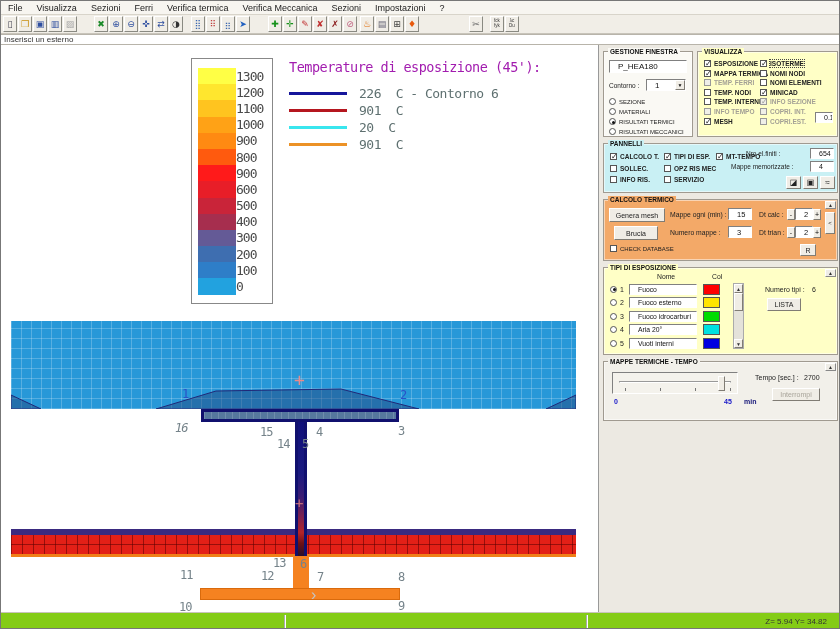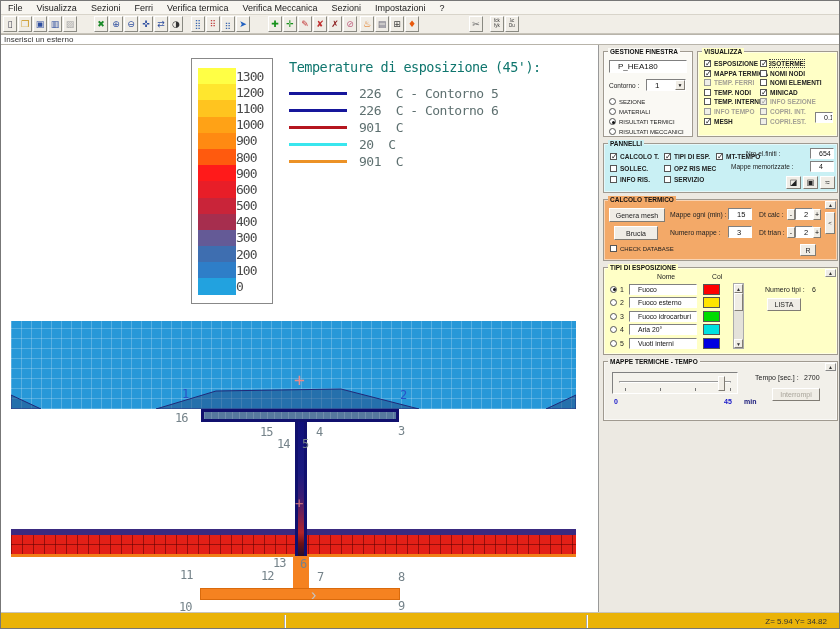--- a/index.html
+++ b/index.html
@@ -28,34 +28,34 @@
   .toolbar button:nth-of-type(27){margin-left:7px;}
   
   .cmdbar{position:absolute;left:0;top:33px;width:840px;height:11px;background:#FFF;
           border-top:1px solid #B8B4AA;border-bottom:1px solid #B8B4AA;
           font-size:8px;color:#333;line-height:10px;padding-left:3px;}
   
   .canvas{position:absolute;left:0;top:44px;width:597px;height:567px;background:#FFF;overflow:hidden;}
   .rpanel{position:absolute;left:597px;top:44px;width:243px;height:567px;background:#ECE9E2;
           border-left:1px solid #999;}
   
-  .statusbar{position:absolute;left:0;top:611px;width:840px;height:18px;background:#eab308;
+  .statusbar{position:absolute;left:0;top:611px;width:840px;height:18px;background:#84cc16;
              border-top:1px solid #C8C4BA;font-size:8px;color:#333;}
   .statusbar .div1{position:absolute;left:283px;top:2px;height:14px;border-left:1px solid #AAA;border-right:1px solid #FFF;}
   .statusbar .div2{position:absolute;left:585px;top:2px;height:14px;border-left:1px solid #AAA;border-right:1px solid #FFF;}
   .statusbar .coords{position:absolute;right:14px;top:4px;}
   
   .scalebox{position:absolute;left:190px;top:13px;width:82px;height:246px;background:#FFF;
             border:1px solid #888;padding:9px 0 0 6px;}
   .scalerow{display:flex;height:16.2px;align-items:center;}
   .scalerow .sw{width:38px;height:16.2px;}
   .scalerow .sl{font-family:"DejaVu Sans Mono",monospace;font-size:13px;color:#4A4A4A;letter-spacing:-1px;}
   
   .explegend{position:absolute;left:288px;top:14px;}
-  .exptitle{font-family:"DejaVu Sans Mono",monospace;font-size:13.5px;color:#0f766e;letter-spacing:-0.5px;}
+  .exptitle{font-family:"DejaVu Sans Mono",monospace;font-size:13.5px;color:#a21caf;letter-spacing:-0.5px;}
   .exprows{margin-top:10px;}
   .exprow{display:flex;align-items:center;height:17px;}
   .exprow .eline{width:58px;height:3px;margin-right:12px;}
   .exprow .elabel{font-family:"DejaVu Sans Mono",monospace;font-size:13px;color:#5E7070;white-space:pre;letter-spacing:-0.5px;}
   
   .slab{position:absolute;left:10px;top:276px;width:565px;height:88px;
         background-image:repeating-linear-gradient(90deg,rgba(255,255,255,.22) 0 1px,transparent 1px 10px),
                          repeating-linear-gradient(0deg,rgba(255,255,255,.22) 0 1px,transparent 1px 10px);}
   .slabsvg{position:absolute;left:10px;top:276px;}
   .tflange{position:absolute;left:200px;top:364px;width:198px;height:13px;border:3px solid #10106E;
@@ -332,24 +332,20 @@
         <div class="scalerow">
           <div class="sw" style="background: rgb(34, 162, 223);"></div>
           <div class="sl">0</div>
         </div>
       </div>
 
     <div class="explegend">
       <div class="exptitle">Temperature di esposizione (45'):</div>
       <div class="exprows">
 
-          <div class="exprow">
-            <div class="eline" style="background: rgb(22, 22, 155);"></div>
-            <div class="elabel">226  C - Contorno 5</div>
-          </div>
 
           <div class="exprow">
             <div class="eline" style="background: rgb(22, 22, 155);"></div>
             <div class="elabel">226  C - Contorno 6</div>
           </div>
 
           <div class="exprow">
             <div class="eline" style="background: rgb(181, 22, 31);"></div>
             <div class="elabel">901  C</div>
           </div>
@@ -386,21 +382,21 @@
     <div class="bflange" style="background-color: rgb(245, 130, 32);"></div>
 
     <span class="cross" style="left:293px;top:324px;font-size:18px;color:#E88A8A;">+</span>
     <span class="cross" style="left:294px;top:450px;font-size:14px;color:rgba(220,130,130,0.8);">+</span>
     <span class="marker-arrow">›</span>
 
     <div>
 
     <span class="node" style="color: rgb(42, 82, 200); left: 181px; top: 342px;">1</span>
         <span class="node" style="color: rgb(42, 82, 200); left: 399px; top: 343px;">2</span>
-        <span class="node" style="color: rgb(117, 131, 138); left: 174px; top: 366px;">16</span>
+        <span class="node" style="color: rgb(117, 131, 138); left: 174px; top: 376px; font-style: italic;">16</span>
         <span class="node" style="color: rgb(117, 131, 138); left: 259px; top: 380px;">15</span>
         <span class="node" style="color: rgb(117, 131, 138); left: 315px; top: 380px;">4</span>
         <span class="node" style="color: rgb(117, 131, 138); left: 397px; top: 379px;">3</span>
         <span class="node" style="color: rgb(117, 131, 138); left: 276px; top: 392px;">14</span>
         <span class="node" style="color: rgb(117, 131, 138); left: 301px; top: 392px;">5</span>
         <span class="node" style="color: rgb(117, 131, 138); left: 272px; top: 511px;">13</span>
         <span class="node" style="color: rgb(117, 131, 138); left: 299px; top: 512px;">6</span>
         <span class="node" style="color: rgb(117, 131, 138); left: 260px; top: 524px;">12</span>
         <span class="node" style="color: rgb(117, 131, 138); left: 316px; top: 525px;">7</span>
         <span class="node" style="color: rgb(117, 131, 138); left: 179px; top: 523px;">11</span>

